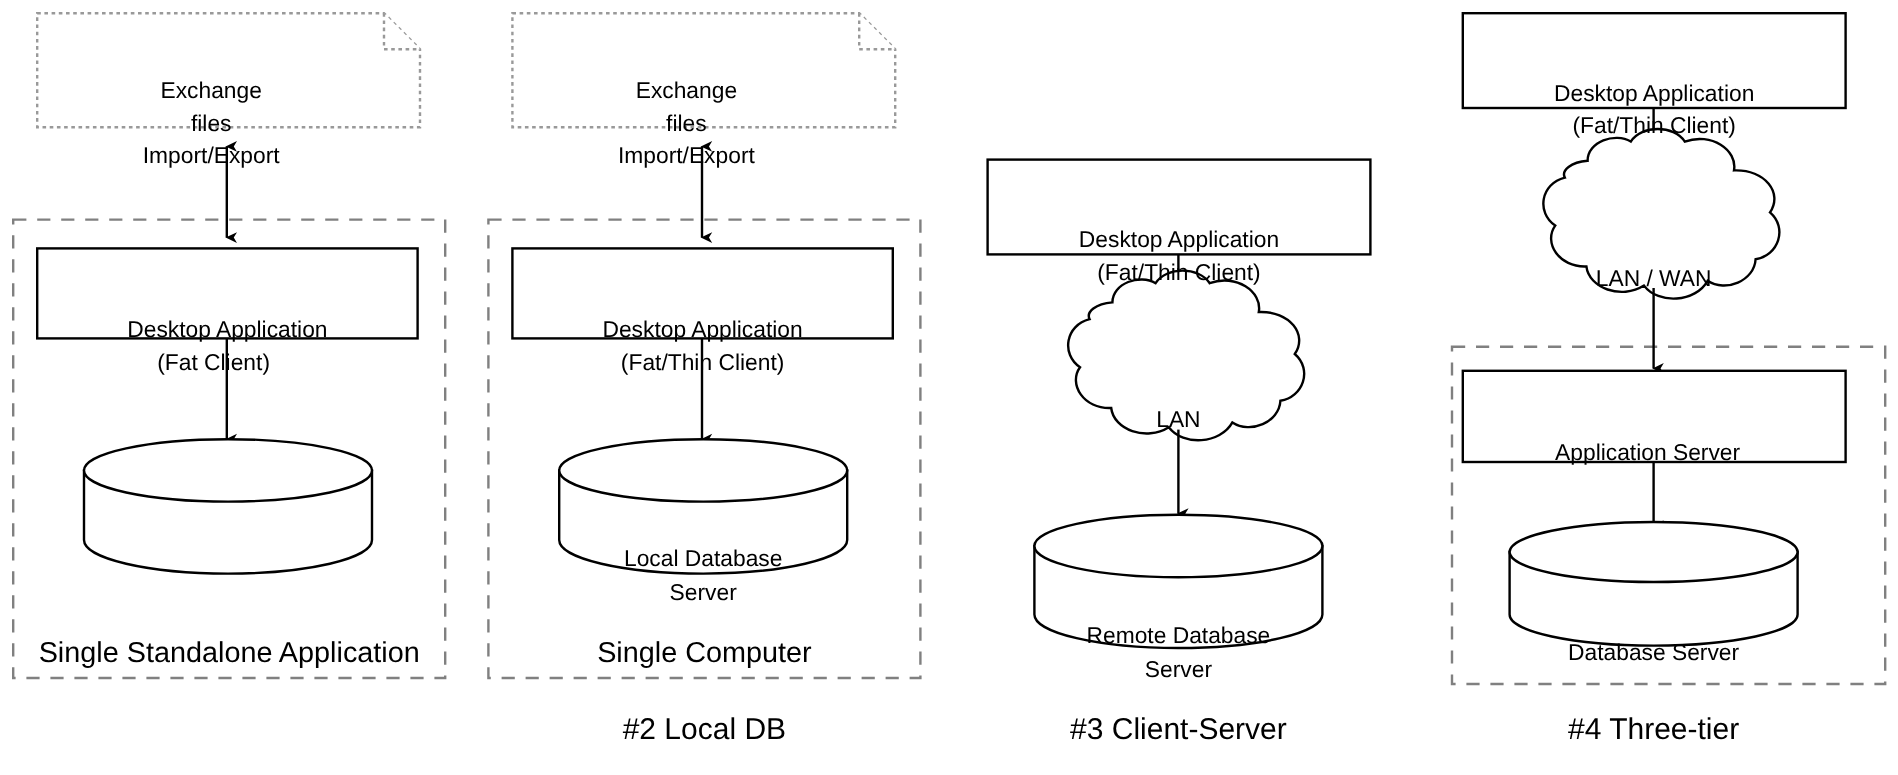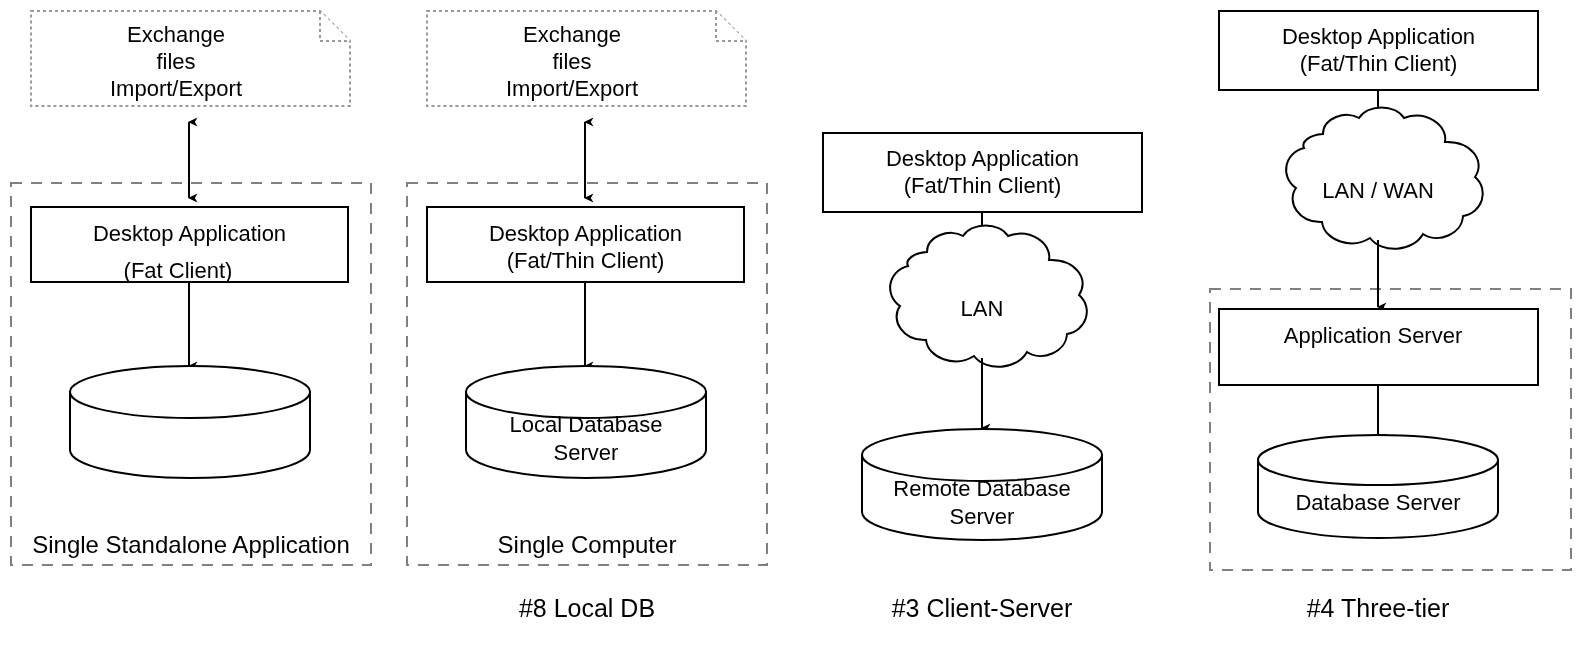--- a/index.html
+++ b/index.html
@@ -1,20 +1,20 @@
 <!DOCTYPE html>
 <html><head>
 <meta charset="utf-8">
 <style>
   html,body{margin:0;padding:0;background:#ffffff;}
   body{width:1582px;height:646px;position:relative;overflow:hidden;
        font-family:"Liberation Sans","DejaVu Sans",sans-serif;color:#000;}
   #canvas{position:absolute;left:0;top:0;width:1582px;height:646px;}
   .lbl{position:absolute;text-align:center;line-height:1.32;color:#000;}
-  .node-text{font-size:22px;}
+  .node-text{font-size:19px;margin-top:44px;}
   .caption{font-size:25px;}
   .group-label{font-size:24px;}
   svg{position:absolute;left:0;top:0;width:1582px;height:646px;overflow:visible;}
   .solid-shape{fill:#ffffff;stroke:#000000;stroke-width:2;}
   .cyl{fill:#ffffff;stroke:#000000;stroke-width:2;}
   .cloud{fill:#ffffff;stroke:#000000;stroke-width:2;}
   .note{fill:#ffffff;stroke:#999999;stroke-width:2;stroke-dasharray:3 3;}
   .dashbox{fill:none;stroke:#808080;stroke-width:2;stroke-dasharray:11 9;}
   .conn{stroke:#000000;stroke-width:2;fill:none;}
 </style>
@@ -125,37 +125,37 @@
       <path class="cyl" d="M1258,460 L1258,512 A120,26 0 0 0 1498,512 L1498,460 Z"></path>
       <ellipse class="cyl" cx="1378" cy="460" rx="120" ry="25"></ellipse>
     </g>
   </svg>
 
   <div class="lbl node-text" style="left:31px;top:20px;width:290px;">Exchange</div>
   <div class="lbl node-text" style="left:31px;top:47px;width:290px;">files</div>
   <div class="lbl node-text" style="left:31px;top:74px;width:290px;">Import/Export</div>
 
   <div class="lbl node-text" style="left:31px;top:219px;width:317px;">Desktop Application</div>
-  <div class="lbl node-text" style="left:31px;top:256px;width:294px;">(Fat Client)</div>
+  <div class="lbl node-text" style="left:31px;top:246px;width:294px;">(Fat Client)</div>
 
 
   <div class="lbl group-label" style="left:11px;top:529px;width:360px;">Single Standalone Application</div>
 
   <div class="lbl node-text" style="left:427px;top:20px;width:290px;">Exchange</div>
   <div class="lbl node-text" style="left:427px;top:47px;width:290px;">files</div>
   <div class="lbl node-text" style="left:427px;top:74px;width:290px;">Import/Export</div>
 
   <div class="lbl node-text" style="left:427px;top:219px;width:317px;">Desktop Application</div>
   <div class="lbl node-text" style="left:427px;top:246px;width:317px;">(Fat/Thin Client)</div>
 
   <div class="lbl node-text" style="left:466px;top:410px;width:240px;">Local Database</div>
   <div class="lbl node-text" style="left:466px;top:438px;width:240px;">Server</div>
 
   <div class="lbl group-label" style="left:407px;top:529px;width:360px;">Single Computer</div>
-  <div class="lbl caption" style="left:407px;top:592px;width:360px;">#8 Local DB</div>
+  <div class="lbl caption" style="left:407px;top:592px;width:360px;">#2 Local DB</div>
 
   <div class="lbl node-text" style="left:823px;top:144px;width:319px;">Desktop Application</div>
   <div class="lbl node-text" style="left:823px;top:171px;width:319px;">(Fat/Thin Client)</div>
 
   <div class="lbl node-text" style="left:902px;top:294px;width:160px;">LAN</div>
 
   <div class="lbl node-text" style="left:862px;top:474px;width:240px;text-align:center;">Remote Database</div>
   <div class="lbl node-text" style="left:862px;top:502px;width:240px;">Server</div>
 
   <div class="lbl caption" style="left:802px;top:592px;width:360px;">#3 Client-Server</div>

